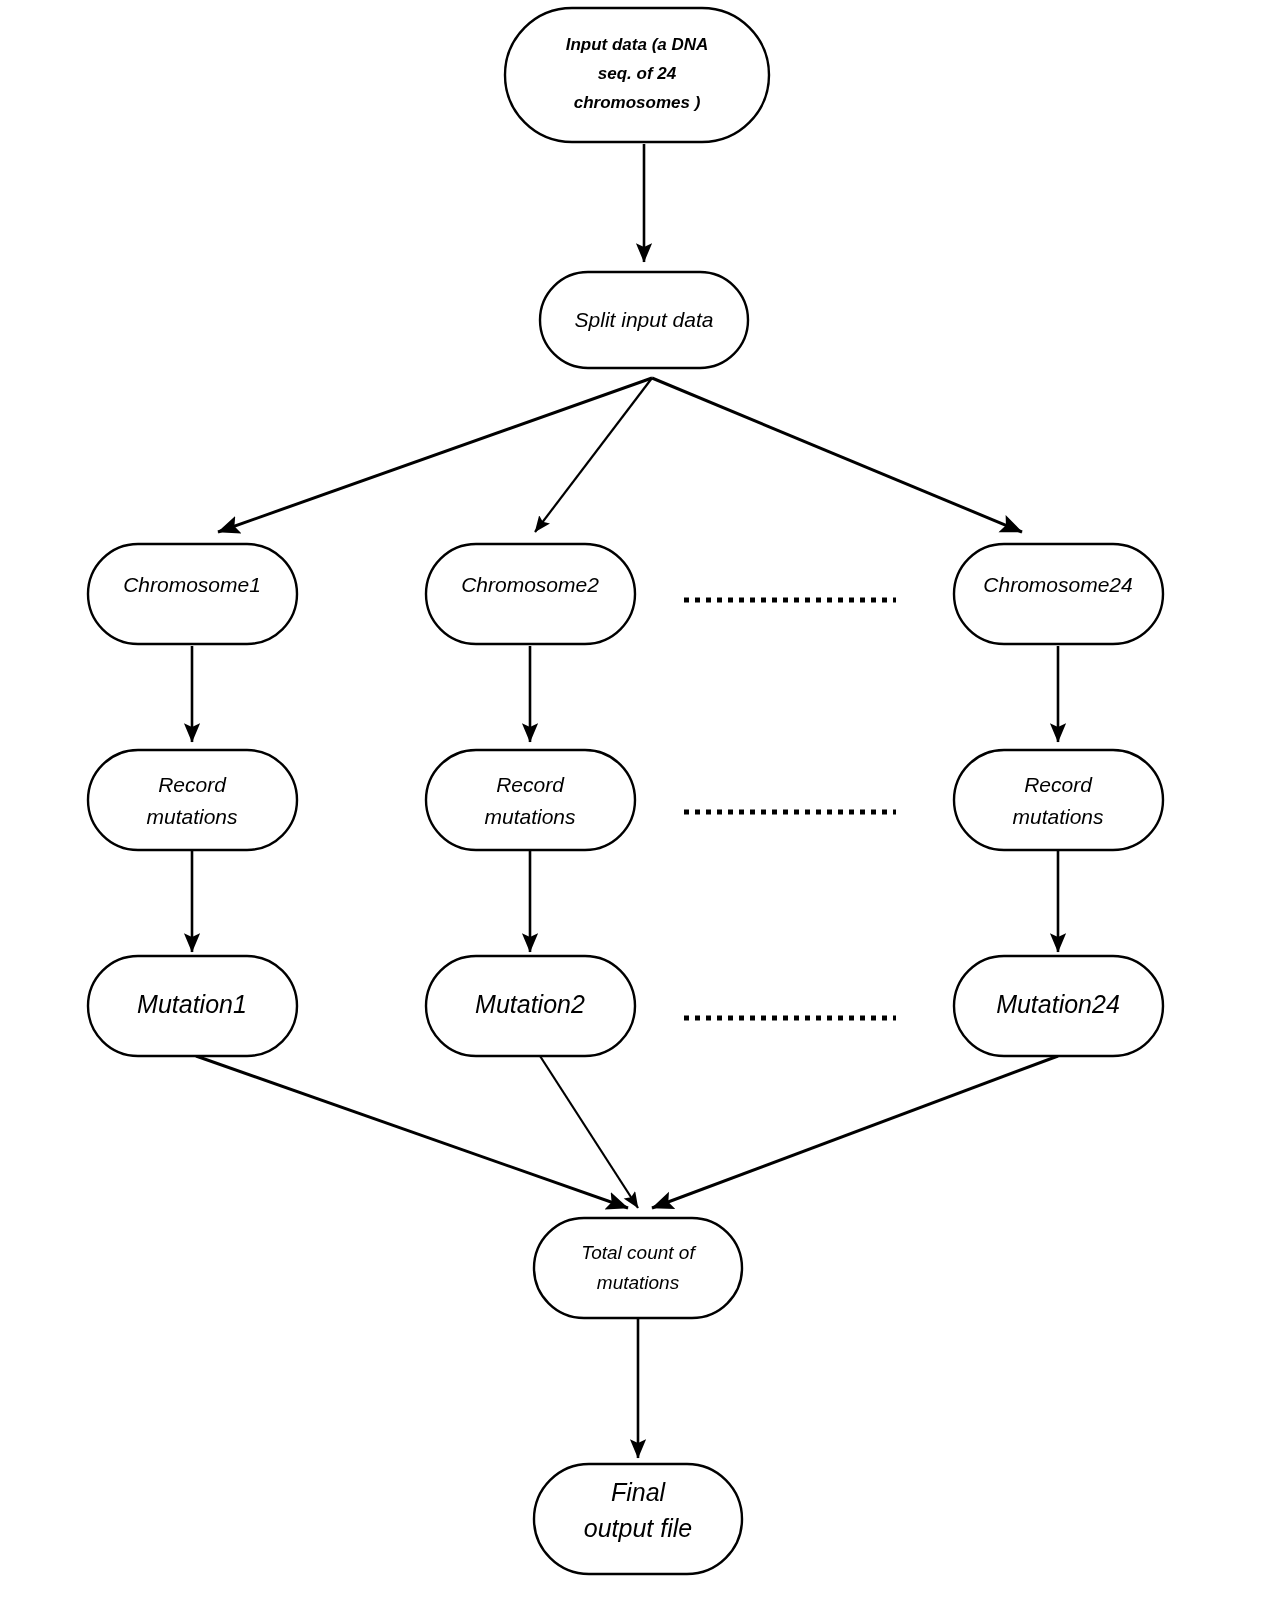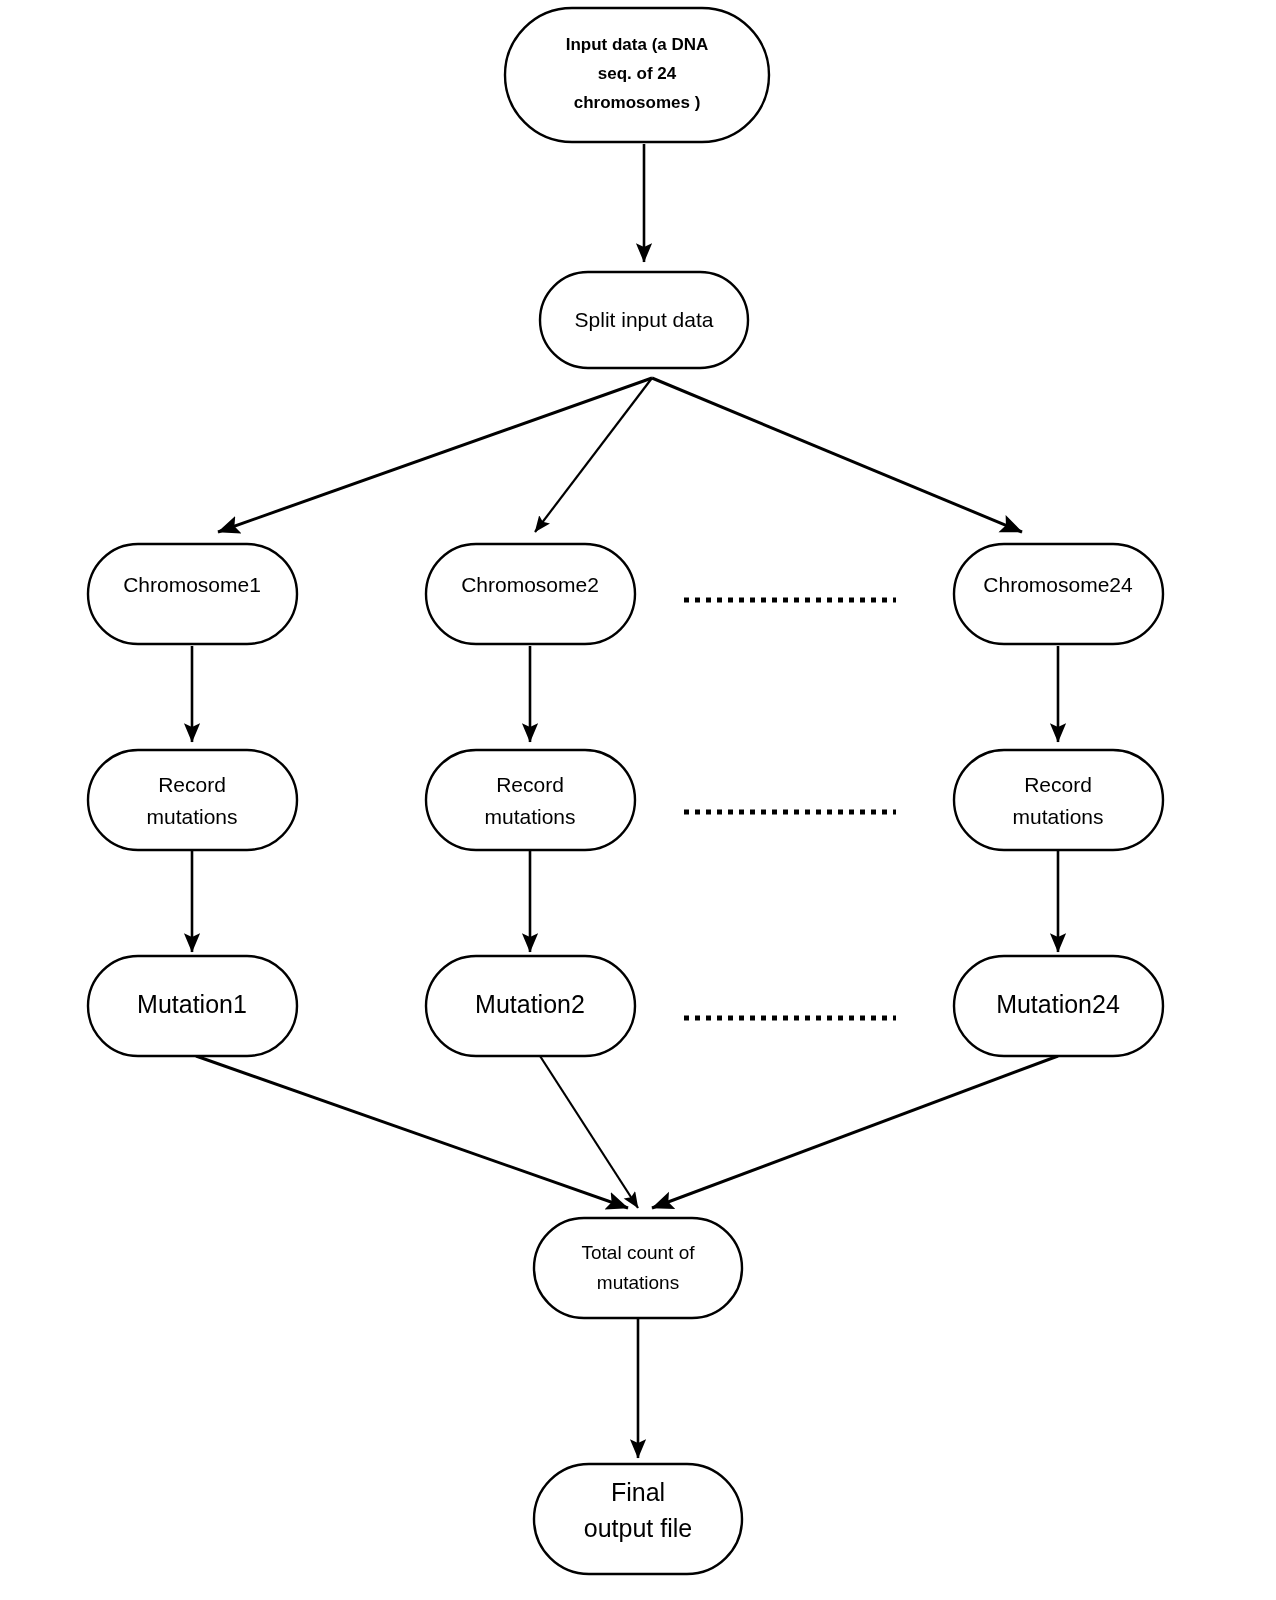--- a/index.html
+++ b/index.html
@@ -10,20 +10,21 @@
   body {
     width: 1276px;
     height: 1600px;
     overflow: hidden;
     font-family: "Liberation Sans", sans-serif;
   }
   #diagram-root {
     position: relative;
     width: 1020px;
     height: 1600px;
+    font-style: italic;
   }
   svg#flowchart {
     display: block;
     width: 1276px;
     height: 1600px;
   }
   .node-shape {
     fill: #ffffff;
     stroke: #000000;
     stroke-width: 2.4;

